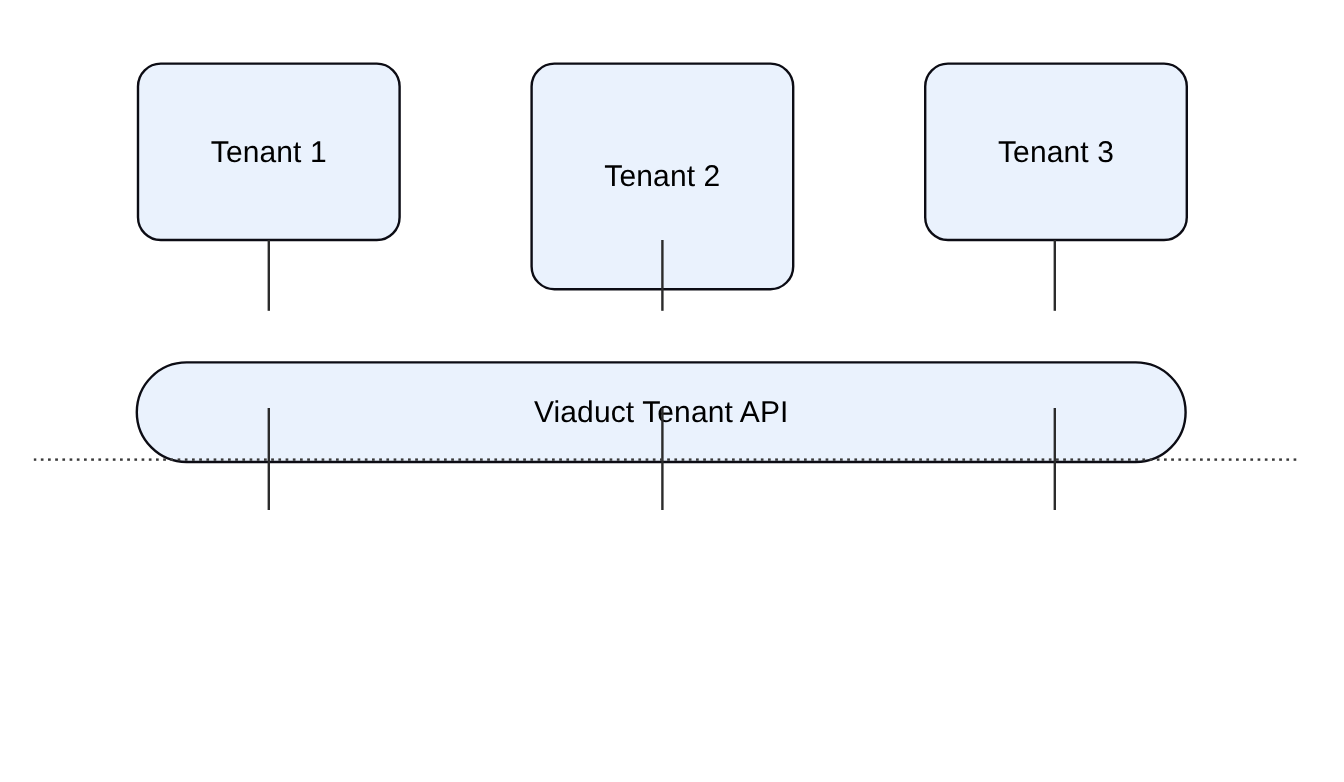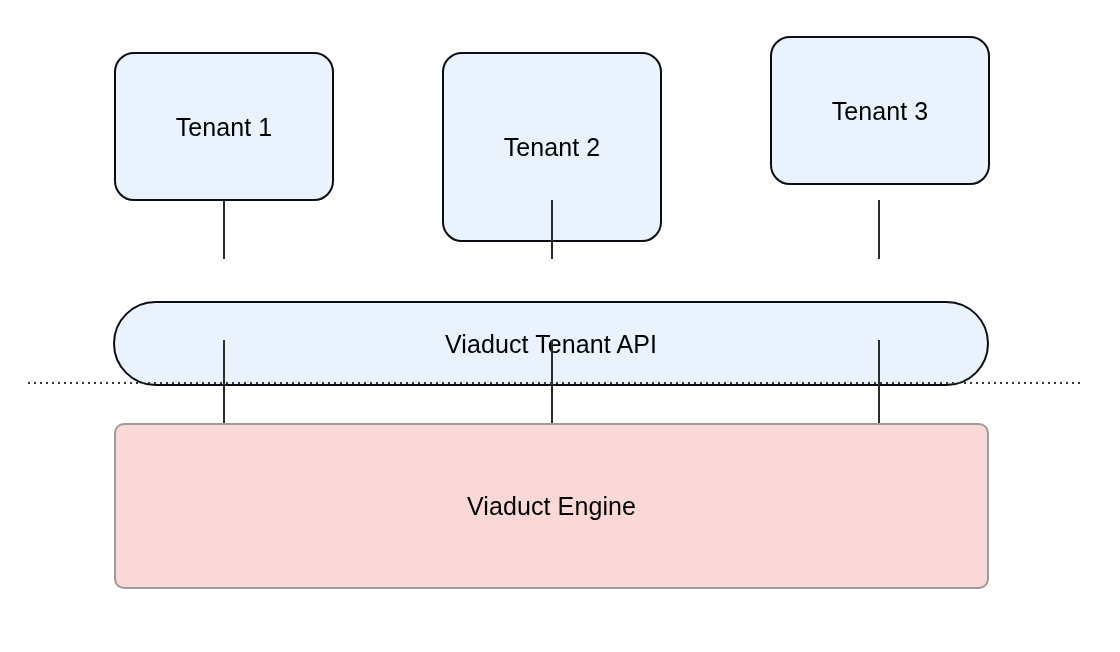--- a/index.html
+++ b/index.html
@@ -38,21 +38,21 @@
     white-space: nowrap;
   }
   
   .tenant-box {
     background: #eaf2fd;
     border: 2px solid #0c0c14;
     border-radius: 20px;
   }
   #tenant-1 { left: 114px; top: 52px;  width: 220px; height: 149px; }
   #tenant-2 { left: 442px; top: 52px;  width: 220px; height: 190px; text-align: center; }
-  #tenant-3 { left: 770px; top: 36px;  width: 220px; height: 149px; }
+  #tenant-3 { left: 770px; top: 52px;  width: 220px; height: 149px; }
 
   
   #api-bar {
     left: 113px;
     top: 257px;
     width: 876px;
     height: 85px;
     background: #eaf2fd;
     border: 2px solid #0c0c14;
     border-radius: 43px;
@@ -119,17 +119,14 @@
   <div class="node" id="api-bar">
     <span class="node-label">Viaduct Tenant API</span>
   </div>
 
   <div class="connector conn-bot-1"></div>
   <div class="connector conn-bot-2"></div>
   <div class="connector conn-bot-3"></div>
 
   <div id="boundary-line"></div>
 
-  <div class="node" id="engine-box">
-    <span class="node-label">Viaduct Engine</span>
-  </div>
 
 </div>
 
 </body></html>

